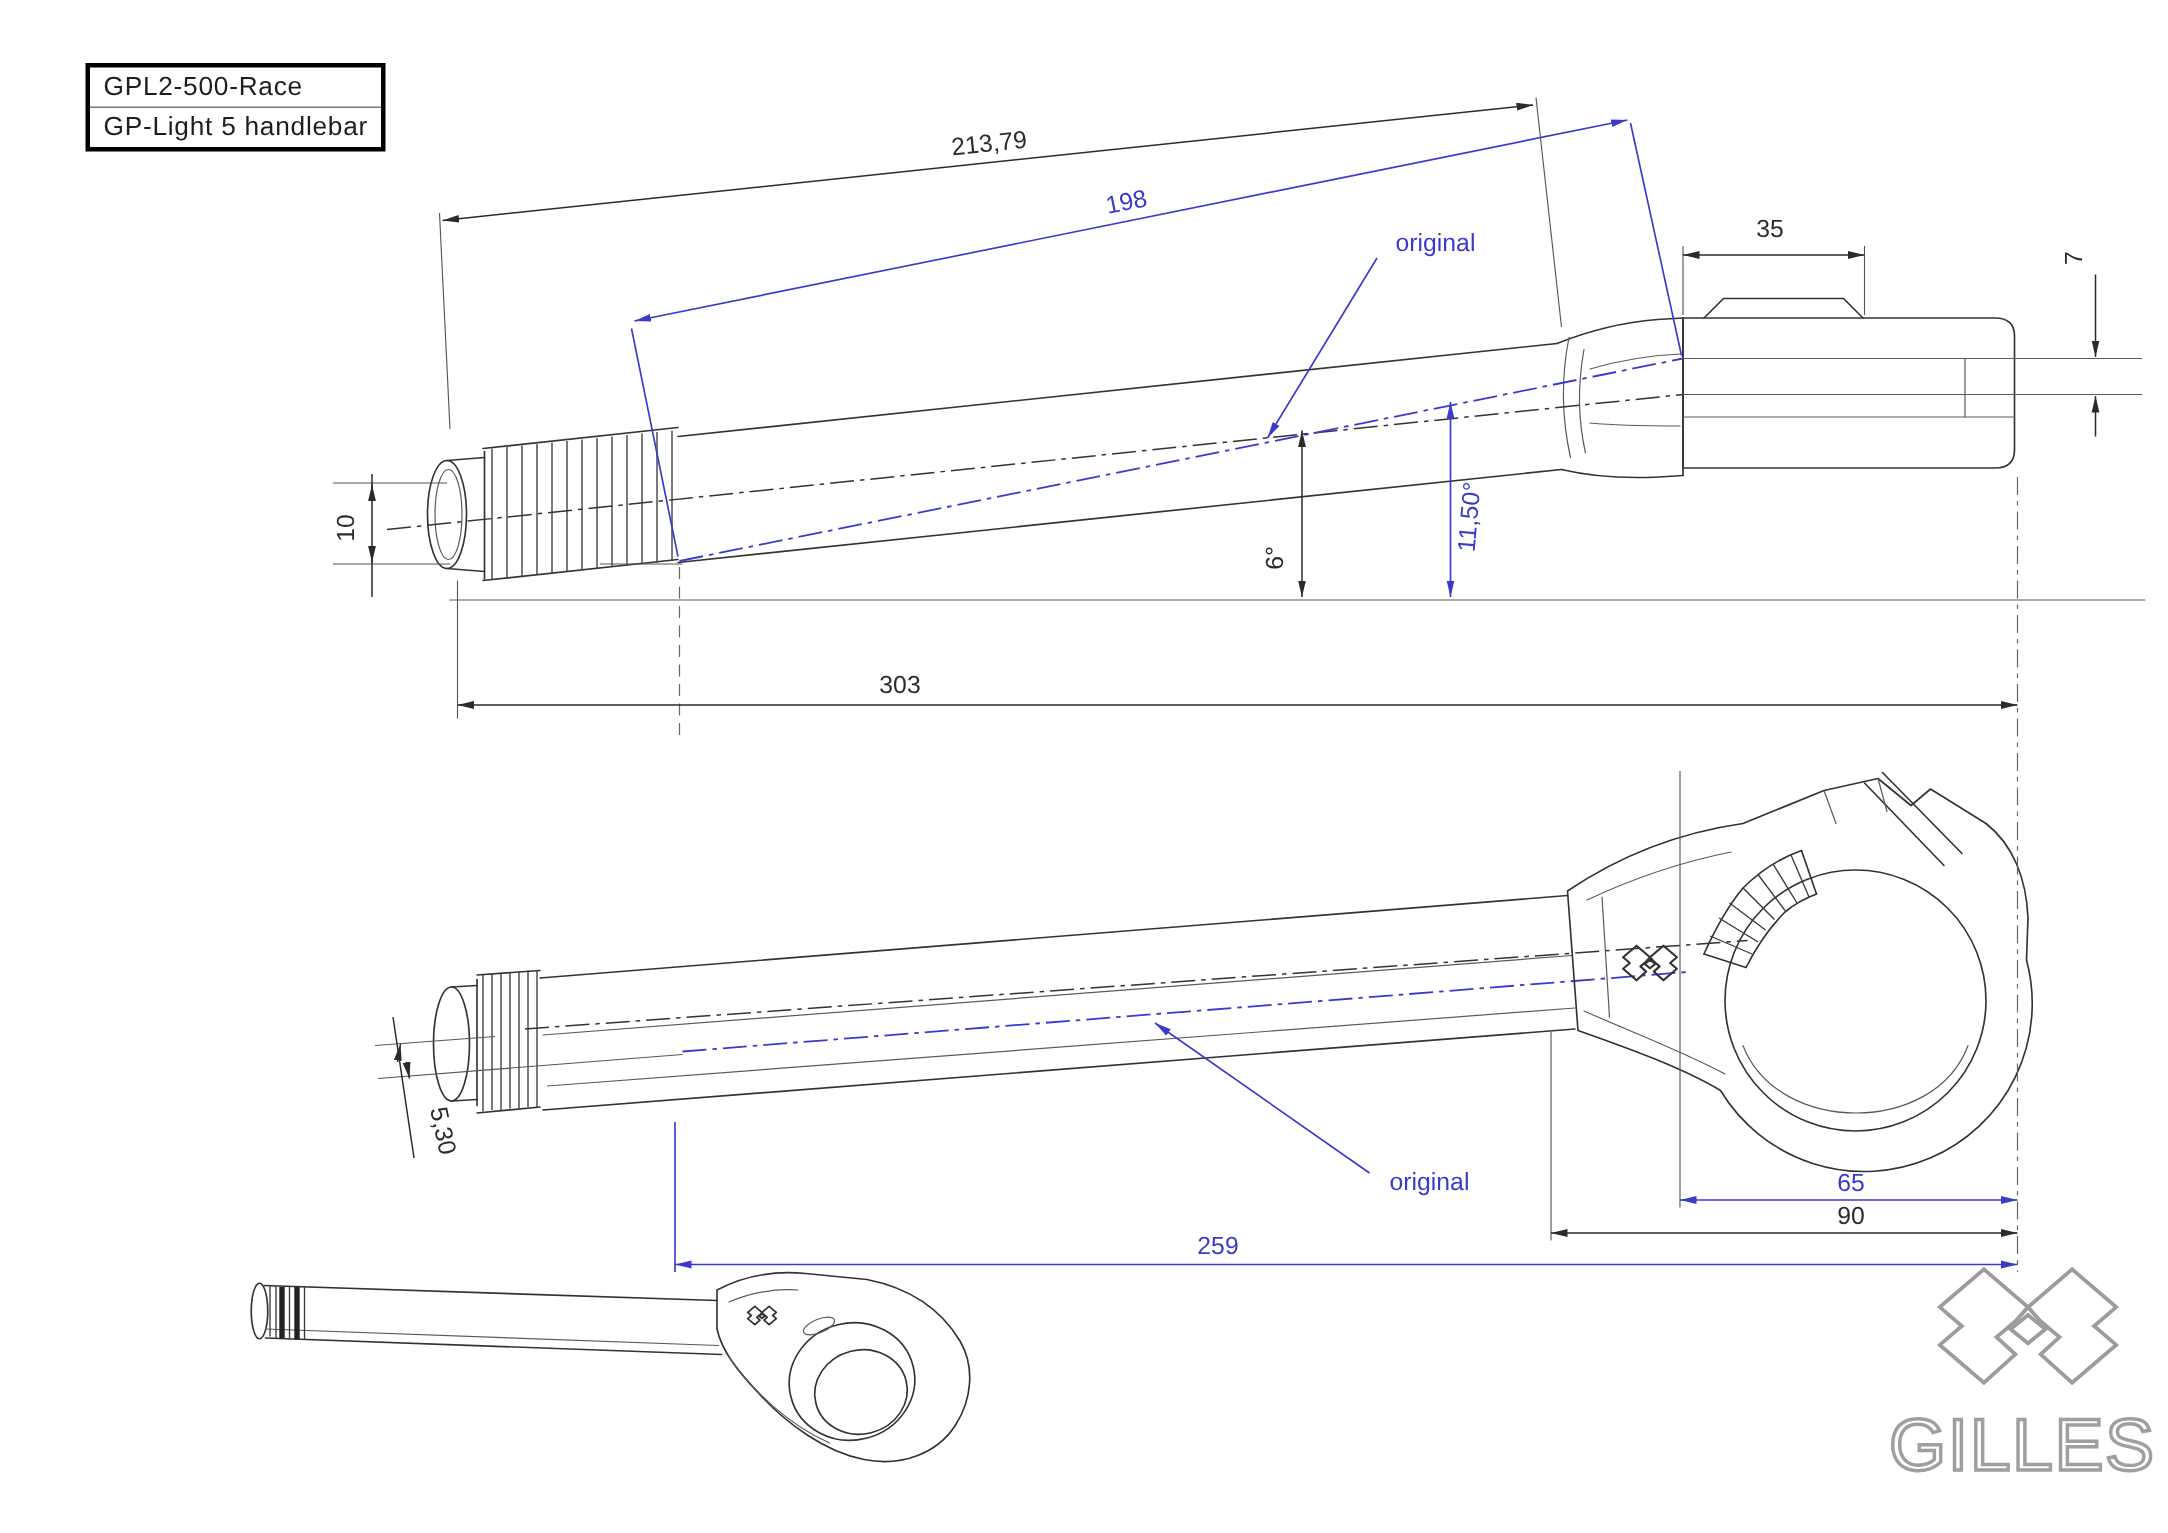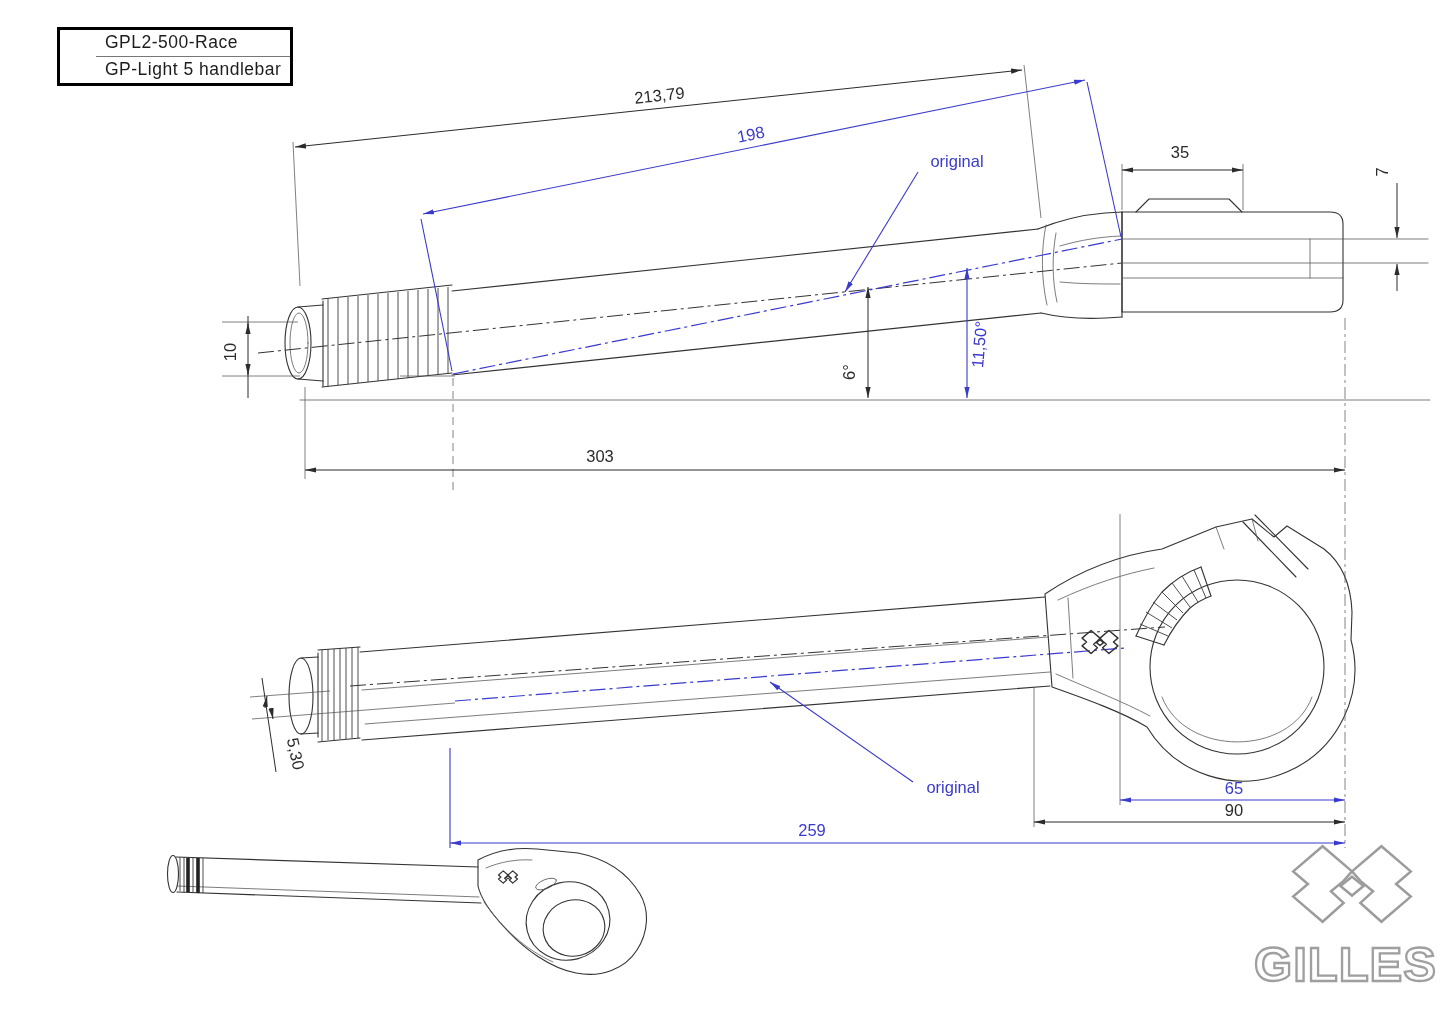--- a/index.html
+++ b/index.html
@@ -14,26 +14,26 @@
   .clb{stroke:#3a3acd;fill:none;stroke-width:1.2;stroke-dasharray:16 4 3 4;}
   .cg{stroke:#666;fill:none;stroke-width:0.8;stroke-dasharray:12 4 3 4;}
   .dash{stroke:#666;fill:none;stroke-width:0.8;stroke-dasharray:8 5;}
   .db{stroke:#2b2b2b;fill:none;stroke-width:1;}
   .dbl{stroke:#3a3acd;fill:none;stroke-width:1.1;}
   .thin{stroke:#555;fill:none;stroke-width:0.75;}
   .txt{font-family:"Liberation Sans",sans-serif;font-size:16.5px;fill:#2b2b2b;text-anchor:middle;}
   .txb{fill:#3a3acd;}
   .logo{stroke:#9c9c9c;fill:none;stroke-width:2.4;stroke-linejoin:miter;}
   
-  .title-block{position:absolute;left:57px;top:27px;border:3.5px solid #000;background:#fff;padding-left:36px;}
+  .title-block{position:absolute;left:57px;top:42px;border:3.5px solid #000;background:#fff;}
   .title-row{padding:2px 9px 3px 9px;font-size:17.5px;color:#1d1d1d;letter-spacing:0.5px;white-space:nowrap;}
   .title-row:first-child{border-bottom:1px solid #777;}
   
   .wordmark{position:absolute;left:1175px;top:936px;width:262px;text-align:right;
-            font-size:49px;font-weight:700;letter-spacing:1px;color:#ffffff;
+            font-size:49px;font-weight:400;letter-spacing:1px;color:#ffffff;
             -webkit-text-stroke:2.3px #9f9f9f;font-family:"Liberation Sans",sans-serif;}
 </style>
 </head>
 <body>
 
 <div class="canvas">
 
 <svg width="1445" height="1022" viewBox="0 0 1445 1022">
   <defs>
     <marker id="ae" markerWidth="12" markerHeight="8" refX="11" refY="4" orient="auto" markerUnits="userSpaceOnUse">

